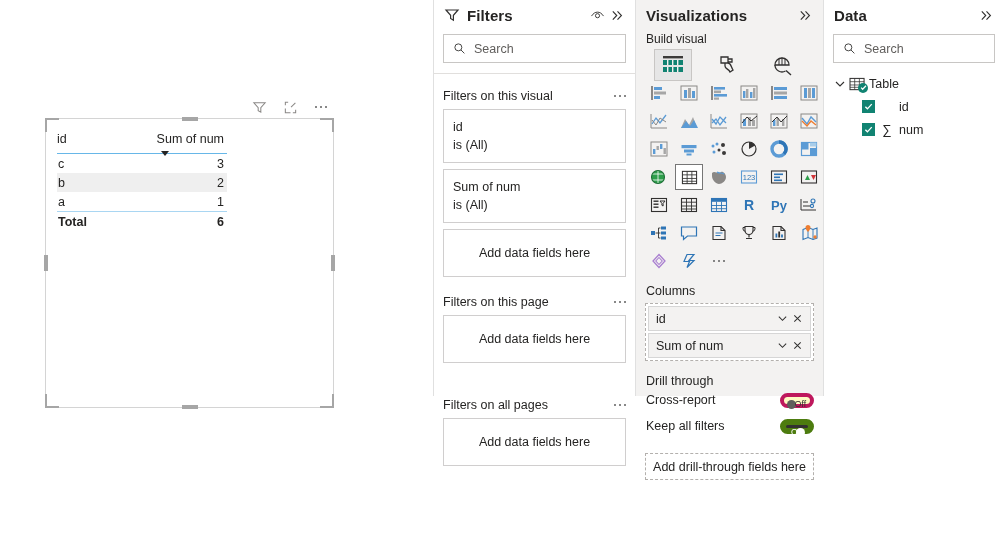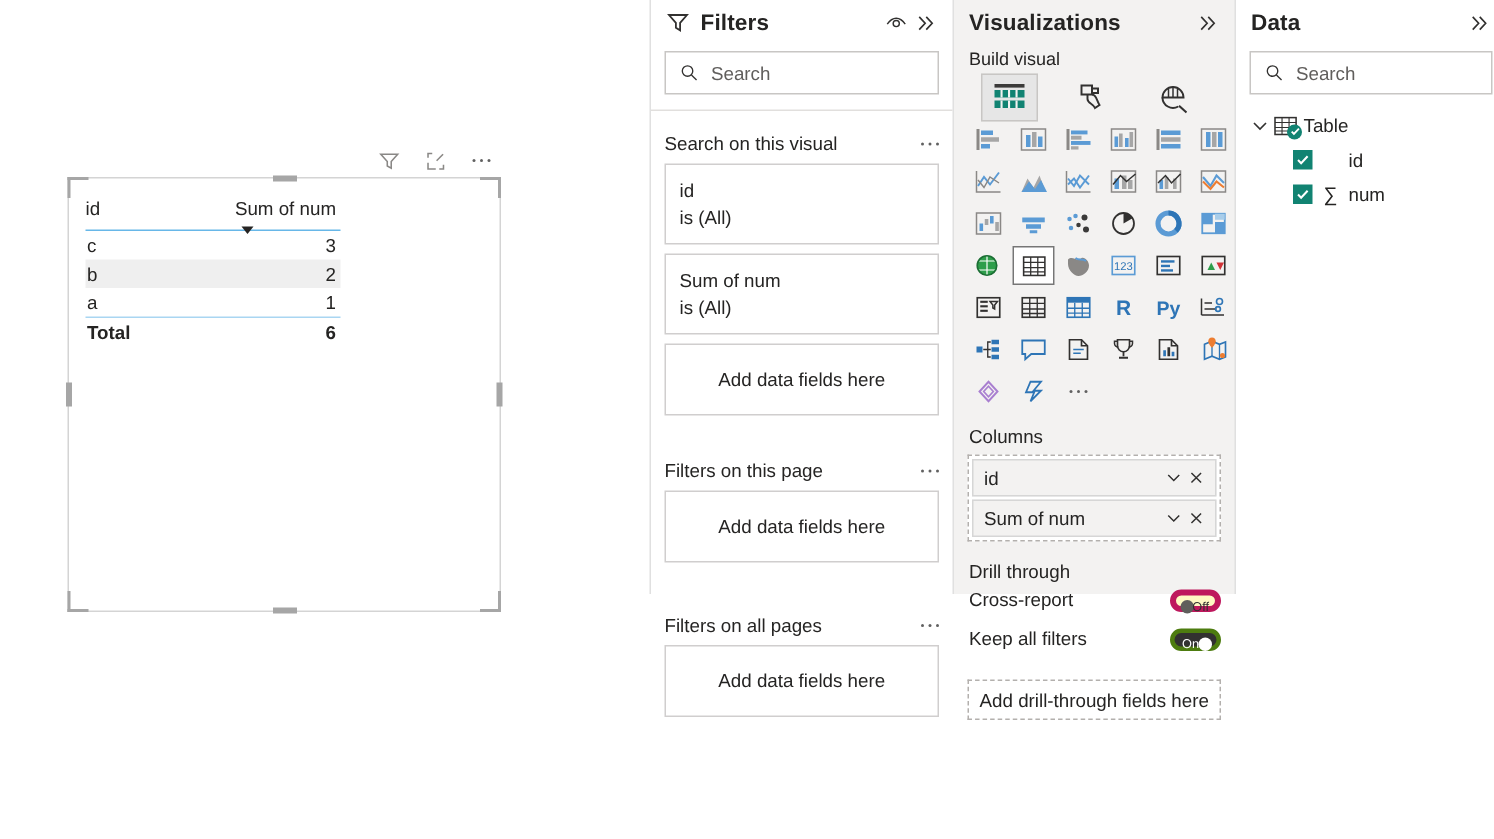--- a/index.html
+++ b/index.html
@@ -106,21 +106,21 @@
     display:flex;align-items:center;padding:0 5px 0 7px;margin-bottom:2px;font-size:12.5px;color:#252423;
   }
   .well:last-child{margin-bottom:0;}
   .well .wname{flex:1;}
   .well-ic{width:15px;height:15px;display:flex;align-items:center;justify-content:center;cursor:pointer;}
 
   .drow{display:flex;align-items:flex-start;height:26px;padding:0 9px 0 10px;font-size:12.5px;}
   .drow .dlabel{flex:1;color:#252423;}
   .toggle{width:34px;height:15px;border-radius:8px;position:relative;box-sizing:border-box;cursor:pointer;}
   .toggle.off{background:#fef9c3;border:4px solid #be185d;}
-  .toggle.on{background:#323130;border:3px solid #4d7c0f;margin-left:24px;}
+  .toggle.on{background:#323130;border:6px solid #4d7c0f;margin-left:24px;}
   .toggle .knob{position:absolute;top:2.5px;width:9px;height:9px;border-radius:50%;}
   .toggle.off .knob{left:3px;background:#605e5c;}
   .toggle.on .knob{right:3px;background:#fff;}
   .toggle .tlab{position:absolute;top:1px;font-size:8.5px;line-height:12px;}
   .toggle.off .tlab{right:4px;color:#323130;}
   .toggle.on .tlab{left:5px;color:#fff;}
   .dt-drop{
     margin:8px 9px 0 9px;border:1px dashed #b3b0ad;background:#fff;height:27px;
     display:flex;align-items:center;justify-content:center;font-size:12.5px;color:#252423;box-sizing:border-box;
   }
@@ -234,39 +234,39 @@
             <path d="M9.8 9.8L14 14" stroke="#323130" stroke-width="1.1" fill="none"></path>
           </svg>
       </span>
       <span class="srch-ph">Search</span>
     </div>
 
     <div class="divider"></div>
 
     <div class="fgroup">
       <div class="fgroup-hdr">
-        <span class="fgroup-title">Search on this visual</span>
+        <span class="fgroup-title">Filters on this visual</span>
         <span class="dots-h">
             <i></i>
             <i></i>
             <i></i>
           </span>
       </div>
       <div class="fcard">
         <div>id</div>
         <div>is (All)</div>
       </div>
       <div class="fcard">
         <div>Sum of num</div>
         <div>is (All)</div>
       </div>
       <div class="fdrop">Add data fields here</div>
     </div>
 
-    <div class="fgroup" style="margin-top:24px;">
+    <div class="fgroup" style="margin-top:12px;">
       <div class="fgroup-hdr">
         <span class="fgroup-title">Filters on this page</span>
         <span class="dots-h">
             <i></i>
             <i></i>
             <i></i>
           </span>
       </div>
       <div class="fdrop">Add data fields here</div>
     </div>

